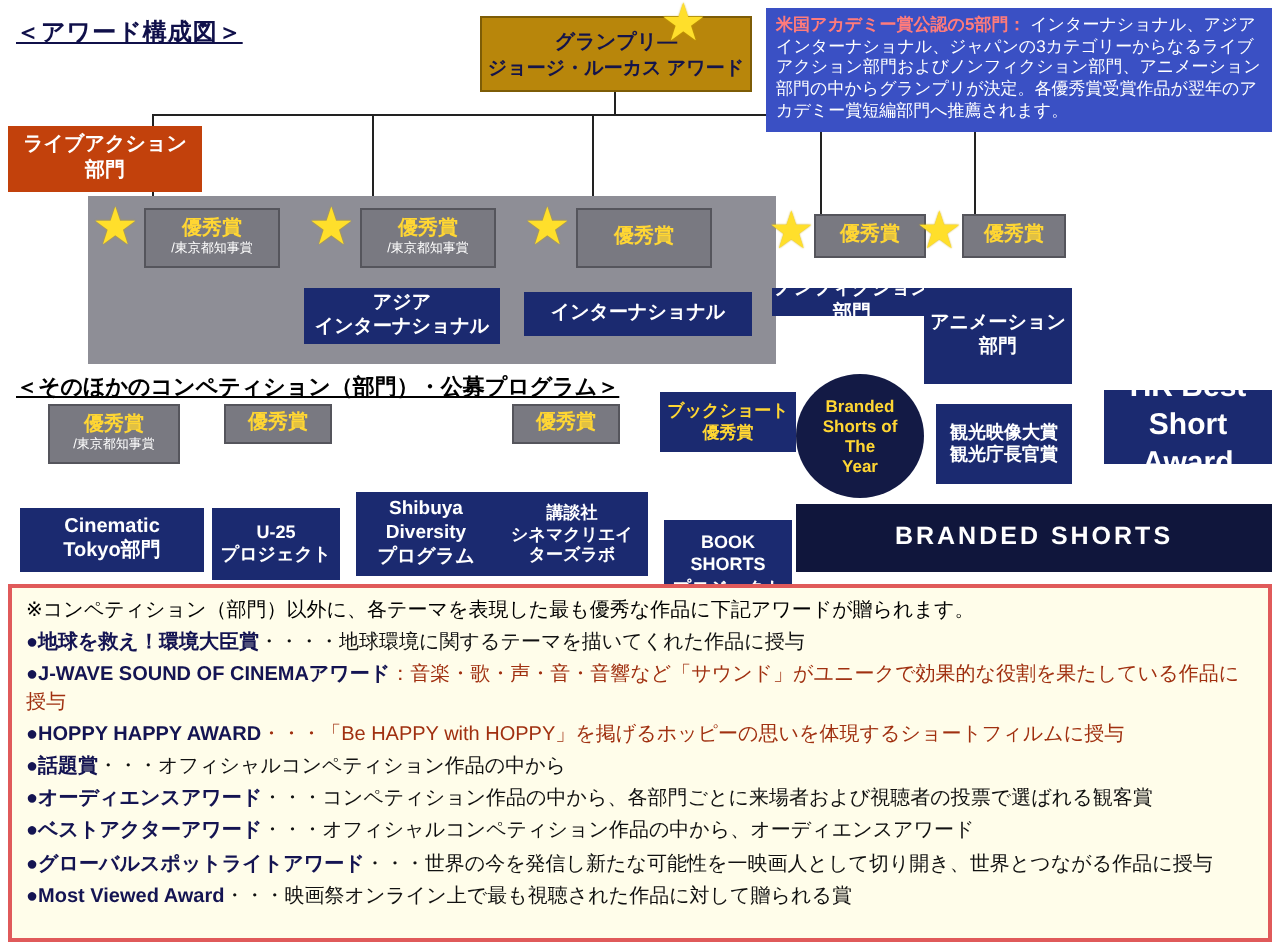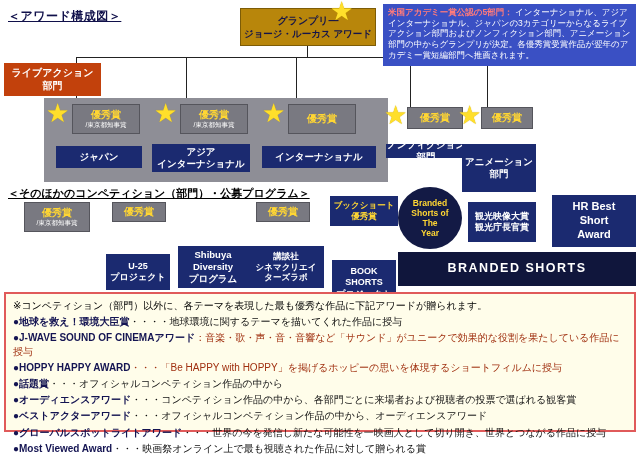--- a/index.html
+++ b/index.html
@@ -33,21 +33,21 @@
   .navybox{font-size:9.5px}
   .yellownavy{color:#ffd633;font-size:8.5px}
   .badge{left:398px;top:187px;width:64px;height:62px;border-radius:50%;background:#131a45;color:#ffd633;font-size:8.5px;line-height:1.2}
   .bar{left:398px;top:252px;width:238px;height:34px;background:#10163c;font-size:12.5px;letter-spacing:1.5px;white-space:nowrap}
 
   .ysbox{position:absolute;z-index:2;background:#797981;border:1px solid #55555c;display:flex;flex-direction:column;
     align-items:center;justify-content:center;text-align:center}
   .ys-award{color:#ffd633;font-weight:bold;font-size:10px;line-height:1.15;white-space:pre-line}
   .ys-sub{color:#fff;font-size:6.5px;line-height:1.2}
 
-  .notes{position:absolute;left:4px;top:292px;width:632px;height:140px;background:#fffdea;border:2px solid #e05a5a;
+  .notes{position:absolute;left:4px;top:292px;width:632px;height:179px;background:#fffdea;border:2px solid #e05a5a;
     padding:5px 7px;z-index:2;font-size:10px;line-height:1.32;color:#000}
   .note-intro{margin-bottom:3px}
   .note-item{margin-bottom:3px}
   .nt{font-weight:bold;color:#141452}
   .nd{color:#111}
   .nd.red{color:#a03010}
 </style>
 </head>
 <body>
 
@@ -76,21 +76,20 @@
 
   <div class="bluebox liveaction">ライブアクション
 部門</div>
   <div class="graypanel"></div>
 
   <span class="star" style="left:46px;top:100px">★</span>
   <div class="ysbox" style="left:72px;top:104px;width:68px;height:30px">
     <div class="ys-award">優秀賞</div>
     <div class="ys-sub">/東京都知事賞</div>
   </div>
-  <div class="bluebox navybox" style="left:56px;top:146px;width:86px;height:22px">ジャパン</div>
 
   <span class="star" style="left:154px;top:100px">★</span>
   <div class="ysbox" style="left:180px;top:104px;width:68px;height:30px">
     <div class="ys-award">優秀賞</div>
     <div class="ys-sub">/東京都知事賞</div>
   </div>
   <div class="bluebox navybox" style="left:152px;top:144px;width:98px;height:28px">アジア
 インターナショナル</div>
 
   <span class="star" style="left:262px;top:100px">★</span>
@@ -113,20 +112,22 @@
   </div>
   <div class="bluebox navybox" style="left:462px;top:144px;width:74px;height:48px">アニメーション
 部門</div>
 
   <div class="h2">＜そのほかのコンペティション（部門）・公募プログラム＞</div>
 
   <div class="ysbox" style="left:24px;top:202px;width:66px;height:30px">
     <div class="ys-award">優秀賞</div>
     <div class="ys-sub">/東京都知事賞</div>
   </div>
+  <div class="bluebox navybox" style="left:10px;top:254px;width:92px;height:32px;font-size:10px">Cinematic
+Tokyo部門</div>
 
   <div class="ysbox" style="left:112px;top:202px;width:54px;height:20px">
     <div class="ys-award">優秀賞</div>
   </div>
   <div class="bluebox navybox" style="left:106px;top:254px;width:64px;height:36px;font-size:9px">U-25
 プロジェクト</div>
 
   <div class="bluebox navybox" style="left:178px;top:246px;width:70px;height:42px">Shibuya
 Diversity
 プログラム</div>
@@ -143,21 +144,21 @@
   <div class="bluebox navybox" style="left:332px;top:260px;width:64px;height:46px;font-size:9px">BOOK
 SHORTS
 プロジェクト</div>
 
   <div class="bluebox badge">Branded
 Shorts of
 The
 Year</div>
   <div class="bluebox navybox" style="left:468px;top:202px;width:68px;height:40px;font-size:9px">観光映像大賞
 観光庁長官賞</div>
-  <div class="bluebox navybox" style="left:552px;top:195px;width:84px;height:52px;font-size:11px">HR Best
+  <div class="bluebox navybox" style="left:552px;top:195px;width:84px;height:37px;font-size:15px">HR Best
 Short
 Award</div>
   <div class="bluebox bar">BRANDED SHORTS</div>
 
   <div class="notes">
     <div class="note-intro">※コンペティション（部門）以外に、各テーマを表現した最も優秀な作品に下記アワードが贈られます。</div>
     <div class="note-item">
       <span class="nt">●地球を救え！環境大臣賞</span><span class="nd">・・・・地球環境に関するテーマを描いてくれた作品に授与</span>
     </div>
     <div class="note-item">

